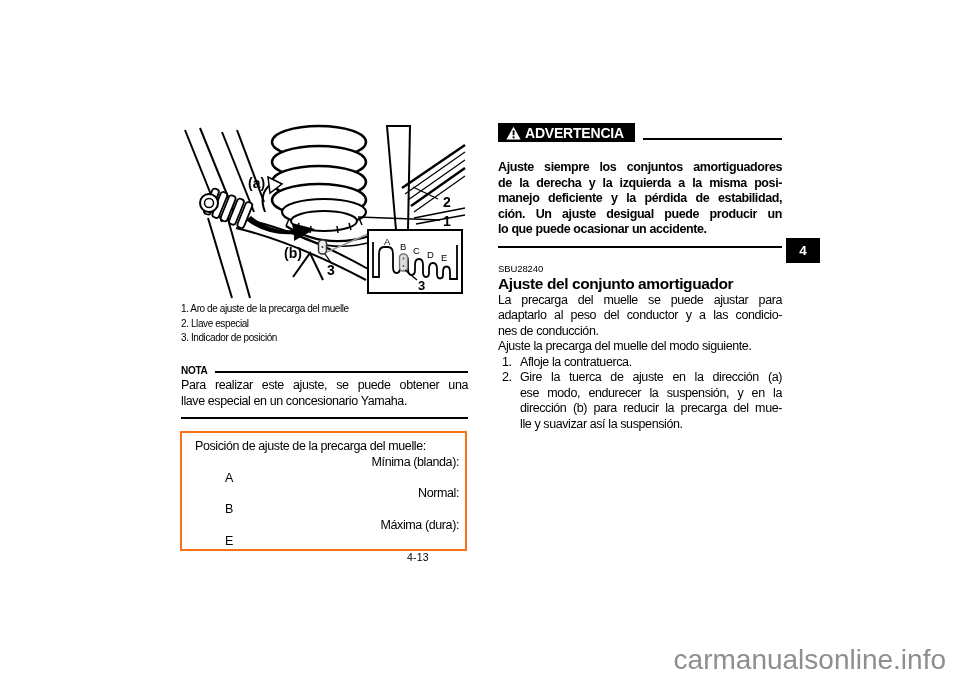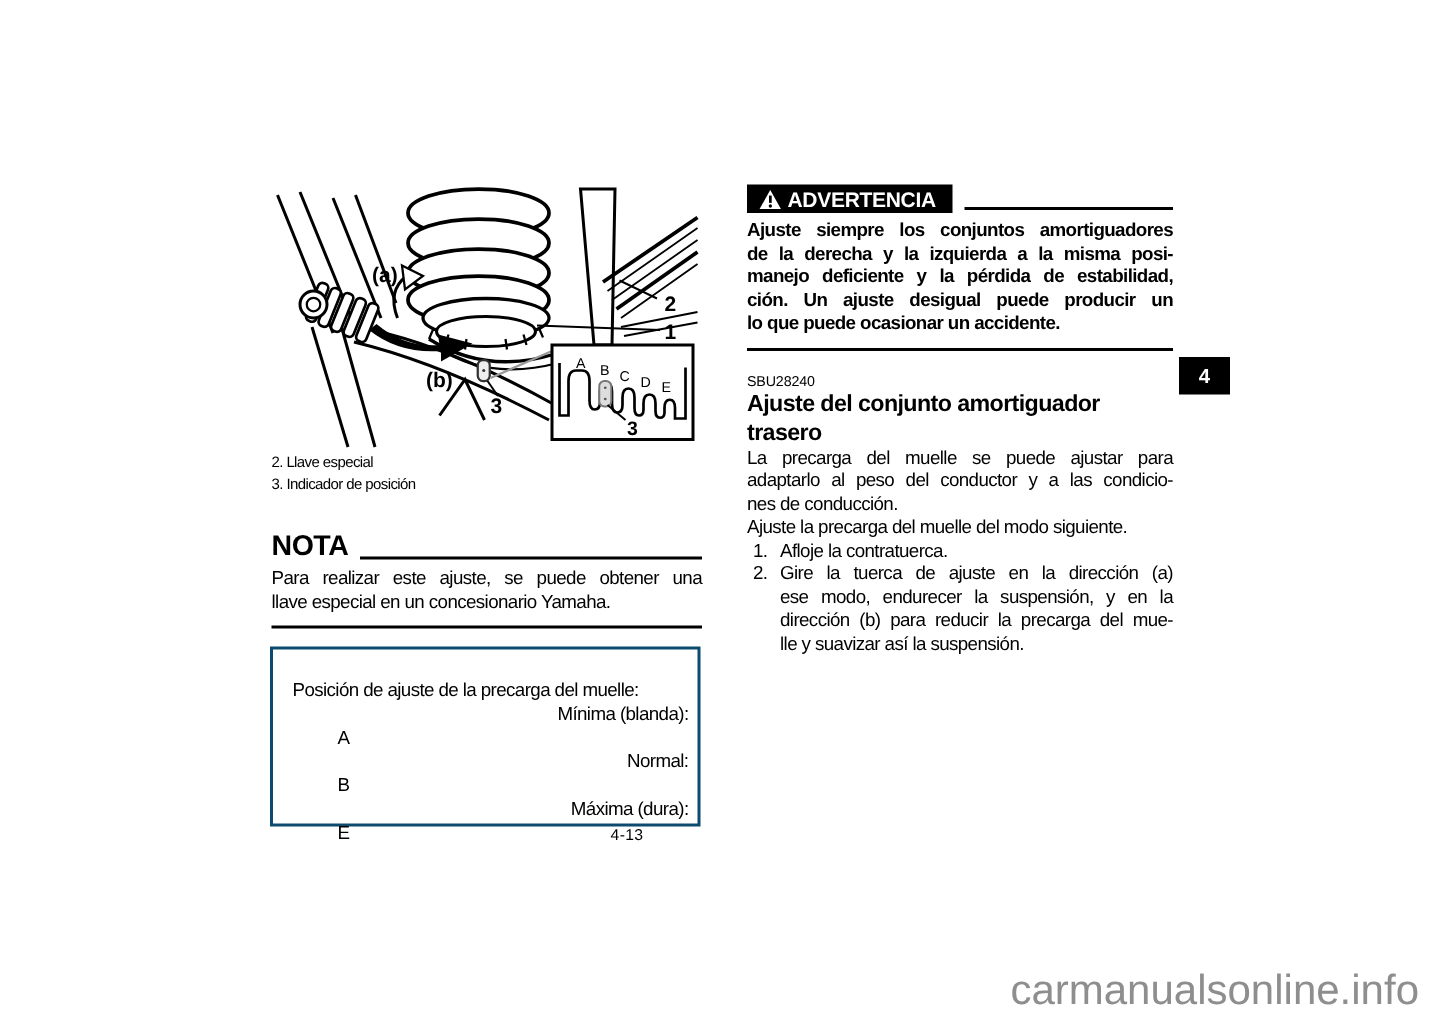--- a/index.html
+++ b/index.html
@@ -8,36 +8,36 @@
   .page{position:relative;width:960px;height:679px;background:#fff;}
   .abs{position:absolute;}
   .line{white-space:nowrap;letter-spacing:-0.4px;}
   .jl{text-align:justify;text-align-last:justify;}
   .body-txt{font-size:12.5px;line-height:15.5px;}
 
   
   .captions{left:181px;top:302px;width:300px;font-size:10px;line-height:14.5px;letter-spacing:-0.2px;}
   .nota{left:181px;top:360px;width:287px;}
   .nota-head{display:flex;align-items:flex-end;height:16px;margin-bottom:2px;}
-  .nota-title{font-weight:bold;font-size:19px;letter-spacing:-0.3px;}
+  .nota-title{font-weight:bold;font-size:10px;letter-spacing:-0.3px;}
   .h-rule{flex:1;border-bottom:2px solid #000;margin-left:8px;margin-bottom:3px;}
   .full-rule{border-bottom:2px solid #000;margin-top:8px;}
-  .spec-box{left:180px;top:431px;width:287px;height:120px;border:2px solid #0c4a6e;box-sizing:border-box;
-            font-size:12.5px;line-height:15.8px;padding:20px 6px 0 13px;}
+  .spec-box{left:180px;top:431px;width:287px;height:120px;border:2px solid #f97316;box-sizing:border-box;
+            font-size:12.5px;line-height:15.8px;padding:6px 6px 0 13px;}
   .spec-label{padding-left:16px;text-align:right;}
   .spec-value{padding-left:30px;}
   .footer-page{left:0;top:551px;width:836px;text-align:center;font-size:10.5px;letter-spacing:0.2px;}
 
   
   .right-col{left:498px;top:120px;width:284px;}
   .code{font-size:9.5px;letter-spacing:-0.1px;}
   .warn-head{display:flex;margin-top:3px;height:20px;}
   .warn-box{display:inline-flex;align-items:center;gap:4px;background:#000;color:#fff;
             height:19px;padding:0 11px 0 8px;font-weight:bold;font-size:14px;letter-spacing:-0.2px;white-space:nowrap;}
-  .warn-para{margin-top:3px;font-weight:bold;}
+  .warn-para{margin-top:17px;font-weight:bold;}
   .sec-title{font-weight:bold;font-size:15.5px;line-height:19px;letter-spacing:-0.3px;}
   .steps{margin-top:0;}
   .step{display:flex;}
   .step-num{width:22px;flex:none;padding-left:4px;box-sizing:border-box;}
   .step-lines{flex:1;}
 
   .side-tab{left:786px;top:238px;width:34px;height:25px;background:#000;color:#fff;
             display:flex;align-items:center;justify-content:center;font-weight:bold;font-size:13.5px;}
   .watermark{right:14px;top:646px;font-size:28px;line-height:28px;}
 
@@ -145,20 +145,21 @@
       <text class="inset-letter" x="267" y="161">E</text>
       <rect x="225.5" y="154" width="8" height="17" rx="3.5" fill="#ddd" stroke="#777" stroke-width="1.3"></rect>
       <circle cx="229.5" cy="158.5" r="0.9" fill="#555"></circle>
       <circle cx="229.5" cy="166" r="0.9" fill="#555"></circle>
       <line x1="231" y1="170" x2="243" y2="180" stroke="#000" stroke-width="1.3"></line>
       <text x="244" y="190" font-weight="bold" font-size="13">3</text>
     </g>
   </svg>
 
   <div class="abs captions">
+    <div class="line">1. Aro de ajuste de la precarga del muelle</div>
     <div class="line">2. Llave especial</div>
     <div class="line">3. Indicador de posición</div>
   </div>
 
   <div class="abs nota">
     <div class="nota-head">
       <span class="nota-title">NOTA</span>
       <span class="h-rule"></span>
     </div>
     <div class="body-txt">
@@ -197,21 +198,20 @@
       <div class="line jl">de la derecha y la izquierda a la misma posi-</div>
       <div class="line jl">manejo deficiente y la pérdida de estabilidad,</div>
       <div class="line jl">ción. Un ajuste desigual puede producir un</div>
       <div class="line">lo que puede ocasionar un accidente.</div>
     </div>
     <div class="full-rule"></div>
 
     <div class="code" style="margin-top:15px;">SBU28240</div>
     <div class="sec-title">
       <div class="line">Ajuste del conjunto amortiguador</div>
-      <div class="line">trasero</div>
     </div>
     <div class="body-txt">
       <div class="line jl">La precarga del muelle se puede ajustar para</div>
       <div class="line jl">adaptarlo al peso del conductor y a las condicio-</div>
       <div class="line">nes de conducción.</div>
       <div class="line">Ajuste la precarga del muelle del modo siguiente.</div>
     </div>
     <div class="steps body-txt">
       <div class="step">
         <div class="step-num line">1.</div>

